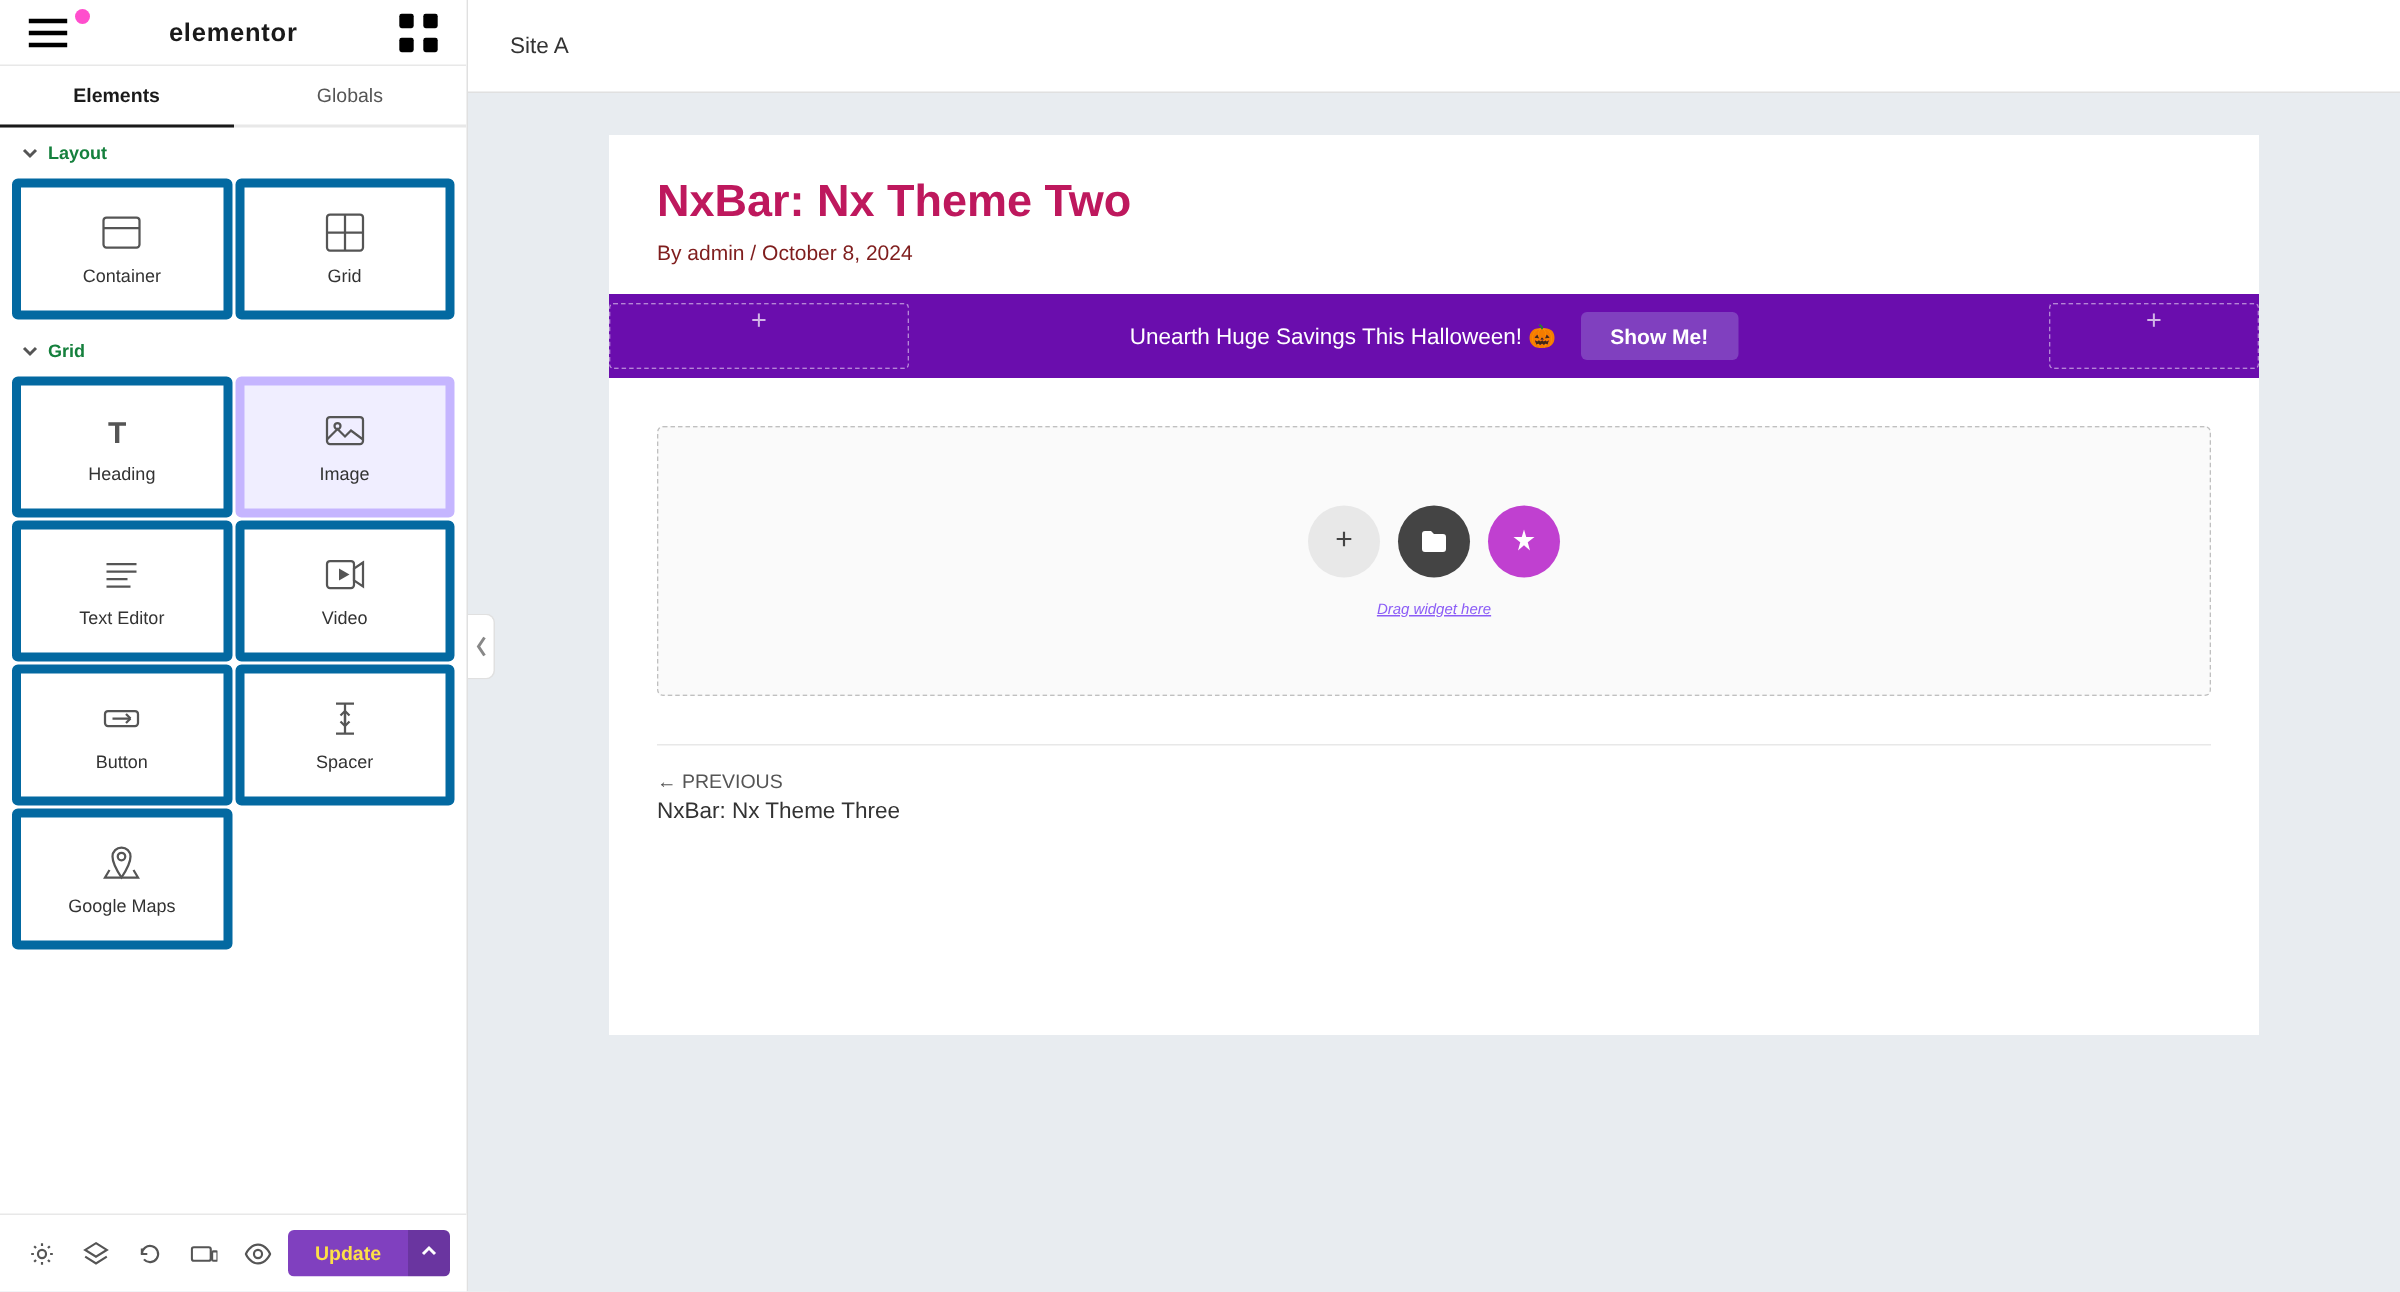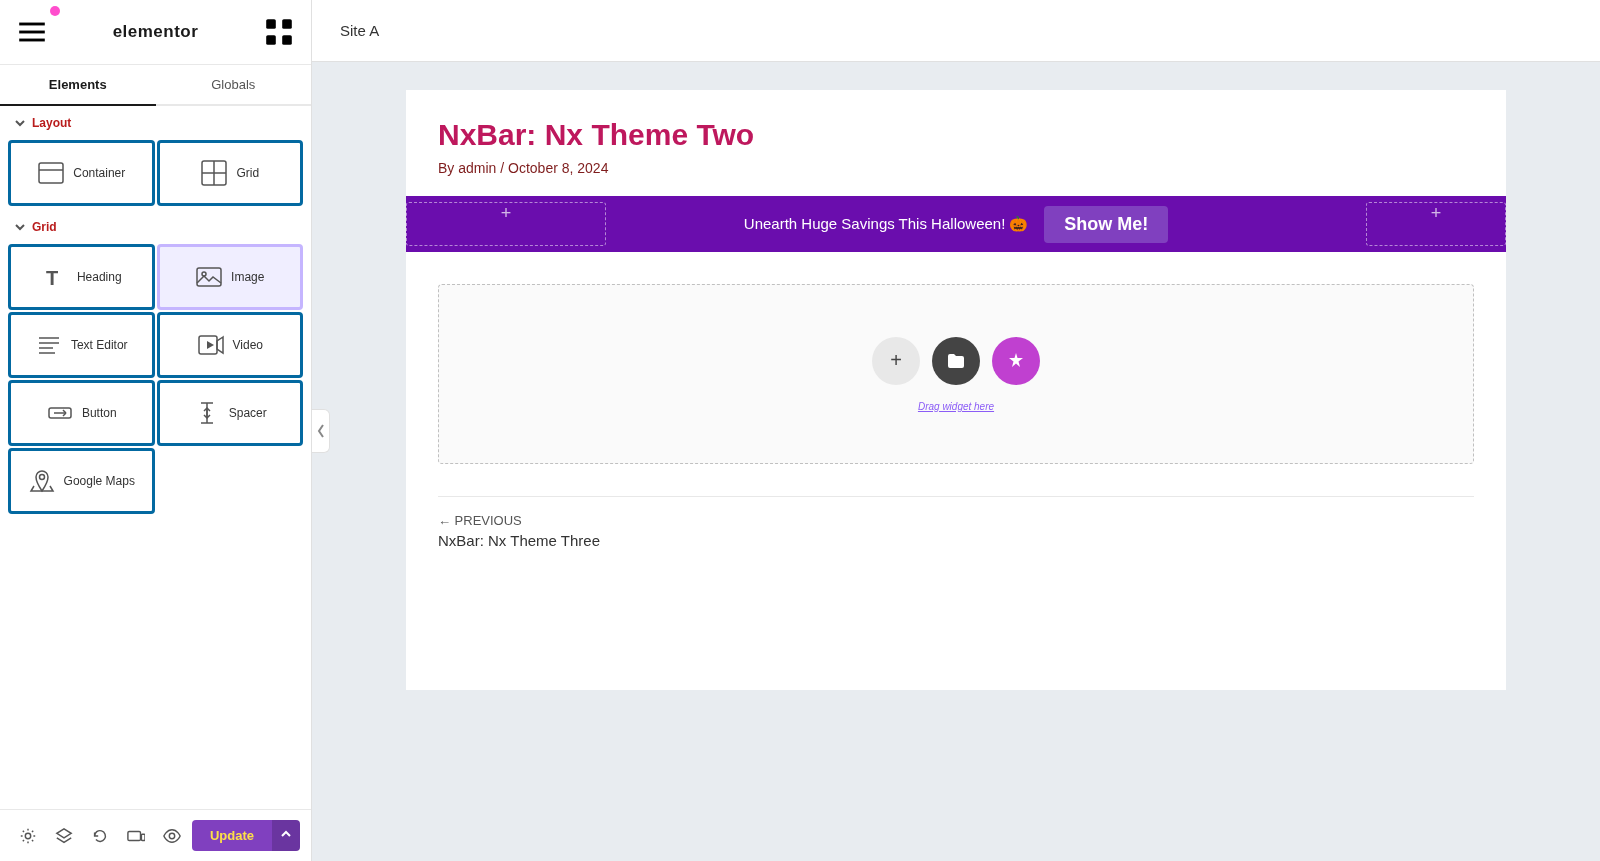--- a/index.html
+++ b/index.html
@@ -15,21 +15,21 @@
       border-right: 1px solid #e0e0e0;
       height: 861px;
       overflow: hidden;
     }
 
     #sidebar-header {
       display: flex;
       align-items: center;
       justify-content: space-between;
       padding: 0 16px;
-      height: 65px;
+      height: 44px;
       border-bottom: 1px solid #e8e8e8;
       background: #fff;
     }
 
     .header-icon-btn {
       width: 32px; height: 32px;
       display: flex; align-items: center; justify-content: center;
       cursor: pointer;
       border-radius: 4px;
     }
@@ -104,41 +104,41 @@
       flex: 1;
       padding-bottom: 80px;
     }
 
     .section-header {
       display: flex;
       align-items: center;
       padding: 10px 14px 6px;
       font-size: 12px;
       font-weight: 600;
-      color: #b91c1c;
+      color: #15803d;
       cursor: pointer;
       gap: 6px;
     }
     .section-header svg { color: #555; }
 
     .widget-grid {
       display: grid;
       grid-template-columns: 1fr 1fr;
       gap: 2px;
       padding: 4px 8px;
     }
 
     .widget-item {
       display: flex;
-      flex-direction: row;
+      flex-direction: column;
       align-items: center;
       justify-content: center;
       gap: 8px;
       padding: 16px 8px;
-      border: 3px solid #0369a1;
+      border: 6px solid #0369a1;
       border-radius: 4px;
       cursor: pointer;
       background: #fff;
       font-size: 12px;
       color: #333;
       transition: background 0.15s;
     }
     .widget-item.active { background: #f0eeff; border-color: #c5b5ff; }
     .widget-item svg { width: 28px; height: 28px; color: #555; }
 
@@ -278,21 +278,21 @@
       color: #fff;
       font-size: 15px;
     }
 
     .show-me-btn {
       background: #8040bf;
       color: #fff;
       border: none;
       padding: 8px 20px;
       border-radius: 4px;
-      font-size: 18px;
+      font-size: 14px;
       font-weight: 600;
       cursor: pointer;
     }
 
     .banner-dashed-left, .banner-dashed-right {
       border: 1.5px dashed rgba(255,255,255,0.5);
       min-width: 160px;
       height: 44px;
       border-radius: 3px;
     }

